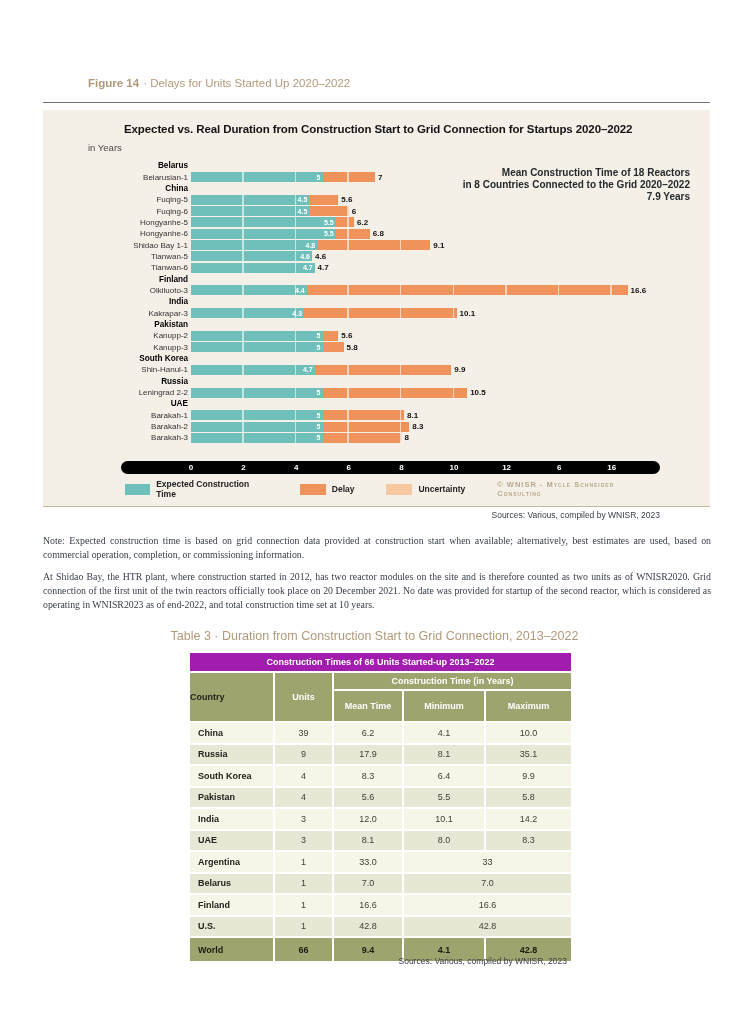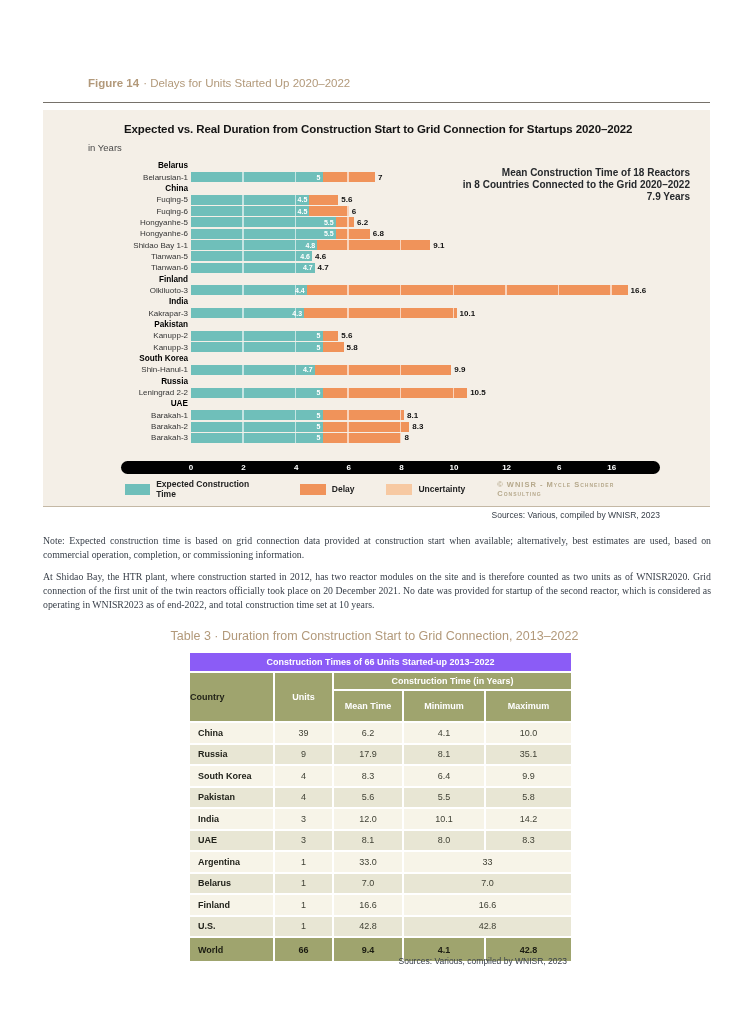--- a/index.html
+++ b/index.html
@@ -49,21 +49,21 @@
 
   .notes{position:absolute;left:43px;top:526px;width:668px;
          font-family:"Liberation Serif",serif;font-size:9.8px;color:#39404a;line-height:1.42;text-align:justify;}
   .notes p{margin:8px 0 8px 0;}
 
   .table-heading{position:absolute;left:0;top:629px;width:749px;text-align:center;
                  font-size:12.5px;color:#b2997a;}
 
   table.dtable{position:absolute;left:188px;top:651px;border-collapse:separate;border-spacing:2px;}
   .dtable th,.dtable td{font-size:9px;vertical-align:middle;padding:0;}
-  .t-title{background:#8b5cf6;color:#fff;font-weight:bold;font-size:9.5px;text-align:center;height:18px;}
+  .t-title{background:#a21caf;color:#fff;font-weight:bold;font-size:9.5px;text-align:center;height:18px;}
   .t-country-h{background:#9fa46e;color:#23241a;font-weight:bold;text-align:left;padding-left:8px;}
   .t-units-h,.t-group-h,.t-sub{background:#9fa46e;color:#fff;font-weight:bold;text-align:center;}
   .t-group-h{height:16px;}
   .t-sub{height:30px;}
   .dtable td{height:19.5px;text-align:center;color:#3f4034;background:#f7f4e8;}
   .dtable tr.alt td{background:#e8e6d4;}
   .dtable td.td-country{text-align:left;padding-left:8px;font-weight:bold;color:#23241c;}
   .dtable tr.world td{background:#9fa46e;color:#1b1c12;font-weight:bold;height:23px;}
 
   .sources-table{position:absolute;right:182px;top:956px;font-size:8.5px;color:#39404a;}

